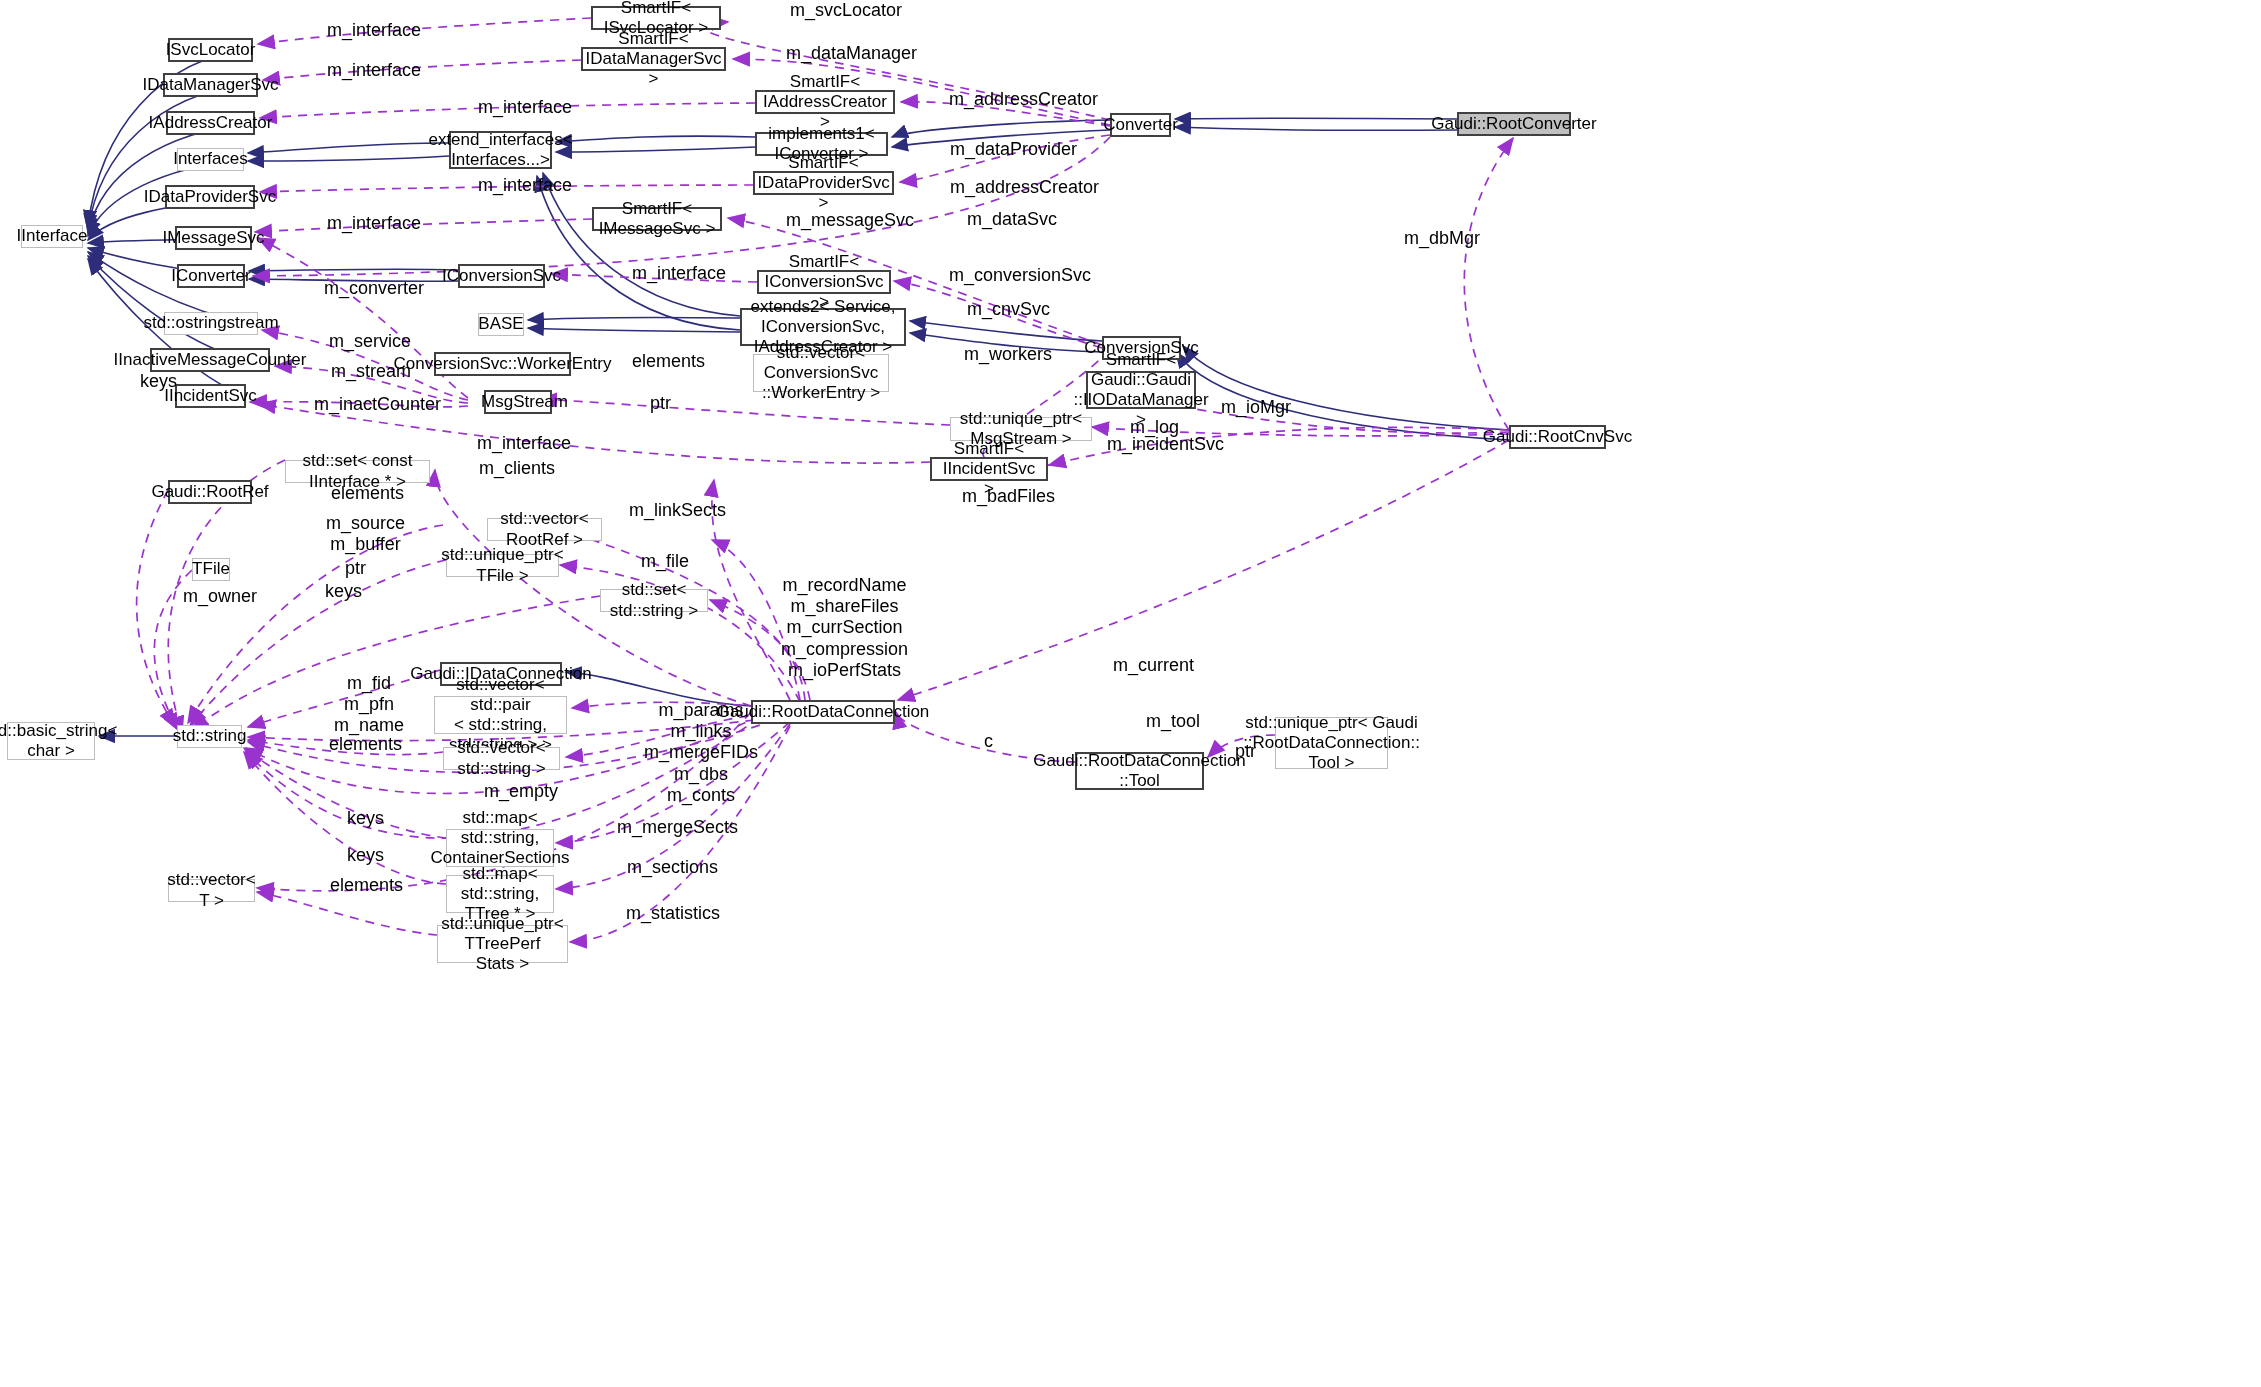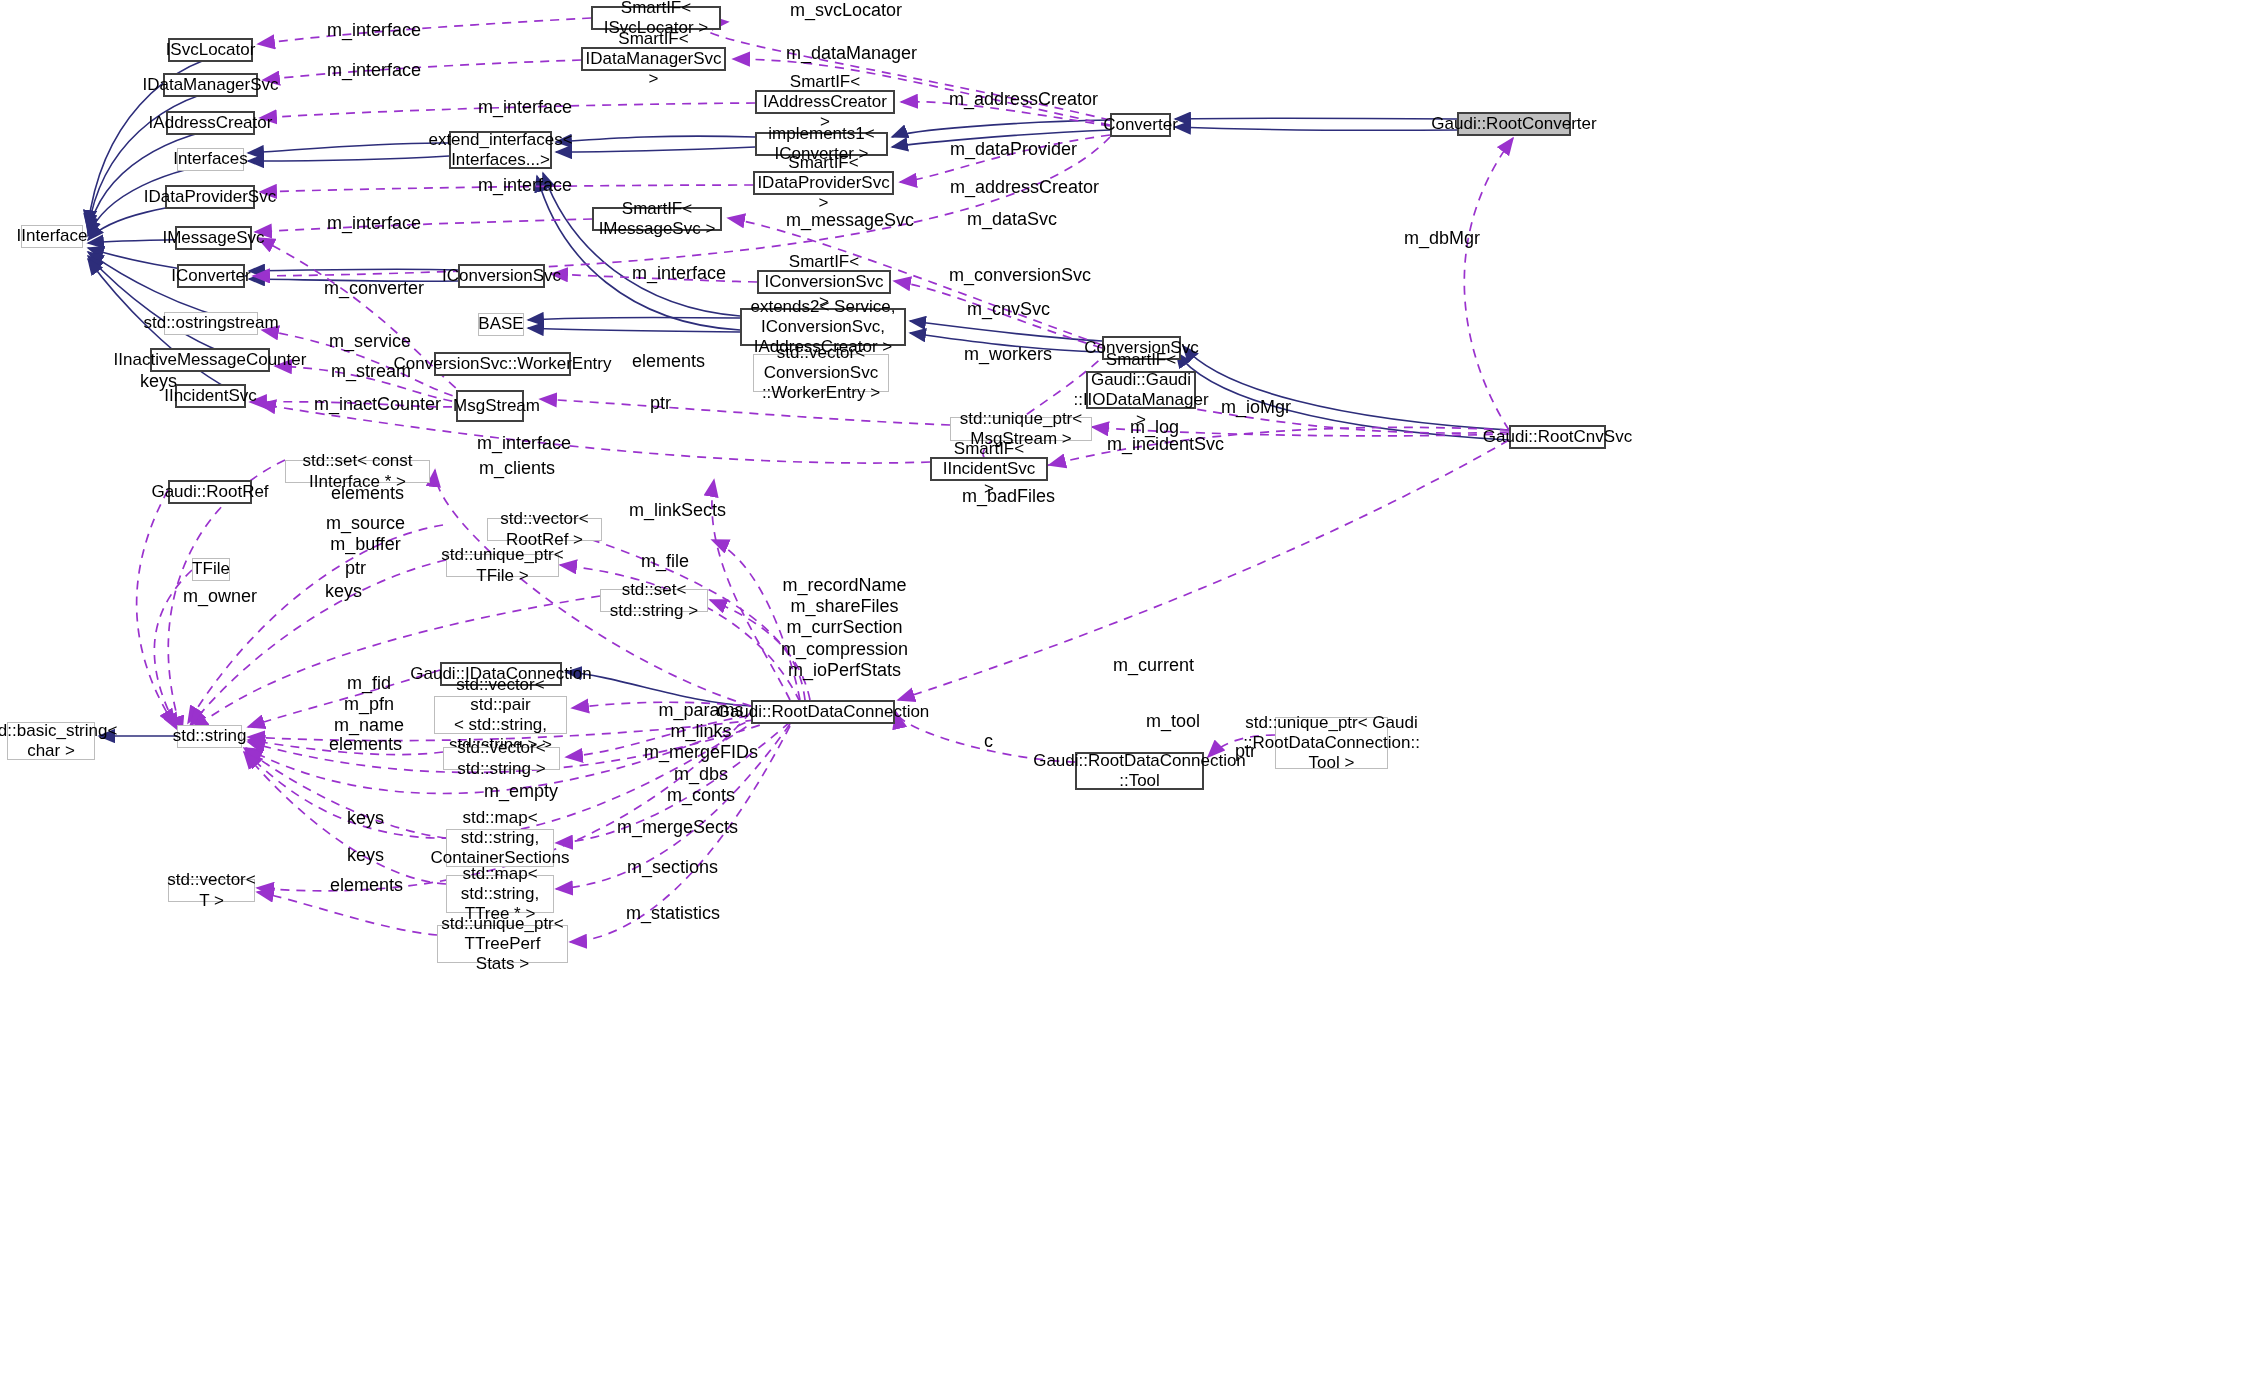--- a/index.html
+++ b/index.html
@@ -211,21 +211,21 @@
 IConversionSvc, IAddressCreator &gt;</div>
     <div class="node thick" style="left: 1102px; top: 336px; width: 79px; height: 24px;">ConversionSvc</div>
     <div class="node light" style="left: 164px; top: 312px; width: 94px; height: 23px;">std::ostringstream</div>
     <div class="node thick" style="left: 150px; top: 348px; width: 120px; height: 24px;">IInactiveMessageCounter</div>
     <div class="node thick" style="left: 434px; top: 352px; width: 137px; height: 24px;">ConversionSvc::WorkerEntry</div>
     <div class="node light" style="left: 753px; top: 354px; width: 136px; height: 38px;">std::vector&lt; ConversionSvc
 ::WorkerEntry &gt;</div>
     <div class="node thick" style="left: 1086px; top: 371px; width: 110px; height: 38px;">SmartIF&lt; Gaudi::Gaudi
 ::IIODataManager &gt;</div>
     <div class="node thick" style="left: 175px; top: 384px; width: 71px; height: 24px;">IIncidentSvc</div>
-    <div class="node thick" style="left: 456px; top: 390px; width: 68px; height: 32px; padding-left: 17px;">MsgStream</div>
+    <div class="node thick" style="left: 484px; top: 390px; width: 68px; height: 24px; padding-left: 17px;">MsgStream</div>
     <div class="node light" style="left: 950px; top: 417px; width: 142px; height: 24px;">std::unique_ptr&lt; MsgStream &gt;</div>
     <div class="node thick" style="left: 1509px; top: 425px; width: 97px; height: 24px;">Gaudi::RootCnvSvc</div>
     <div class="node light" style="left: 285px; top: 460px; width: 145px; height: 23px;">std::set&lt; const IInterface * &gt;</div>
     <div class="node thick" style="left: 930px; top: 457px; width: 118px; height: 24px;">SmartIF&lt; IIncidentSvc &gt;</div>
     <div class="node thick" style="left: 168px; top: 480px; width: 84px; height: 24px;">Gaudi::RootRef</div>
     <div class="node light" style="left: 443px; top: 518px; width: 115px; height: 23px; margin-left: 44px;">std::vector&lt; RootRef &gt;</div>
     <div class="node light" style="left: 192px; top: 558px; width: 38px; height: 23px;">TFile</div>
     <div class="node light" style="left: 446px; top: 554px; width: 113px; height: 23px;">std::unique_ptr&lt; TFile &gt;</div>
     <div class="node light" style="left: 600px; top: 589px; width: 108px; height: 23px;">std::set&lt; std::string &gt;</div>
     <div class="node thick" style="left: 440px; top: 662px; width: 122px; height: 24px;">Gaudi::IDataConnection</div>

